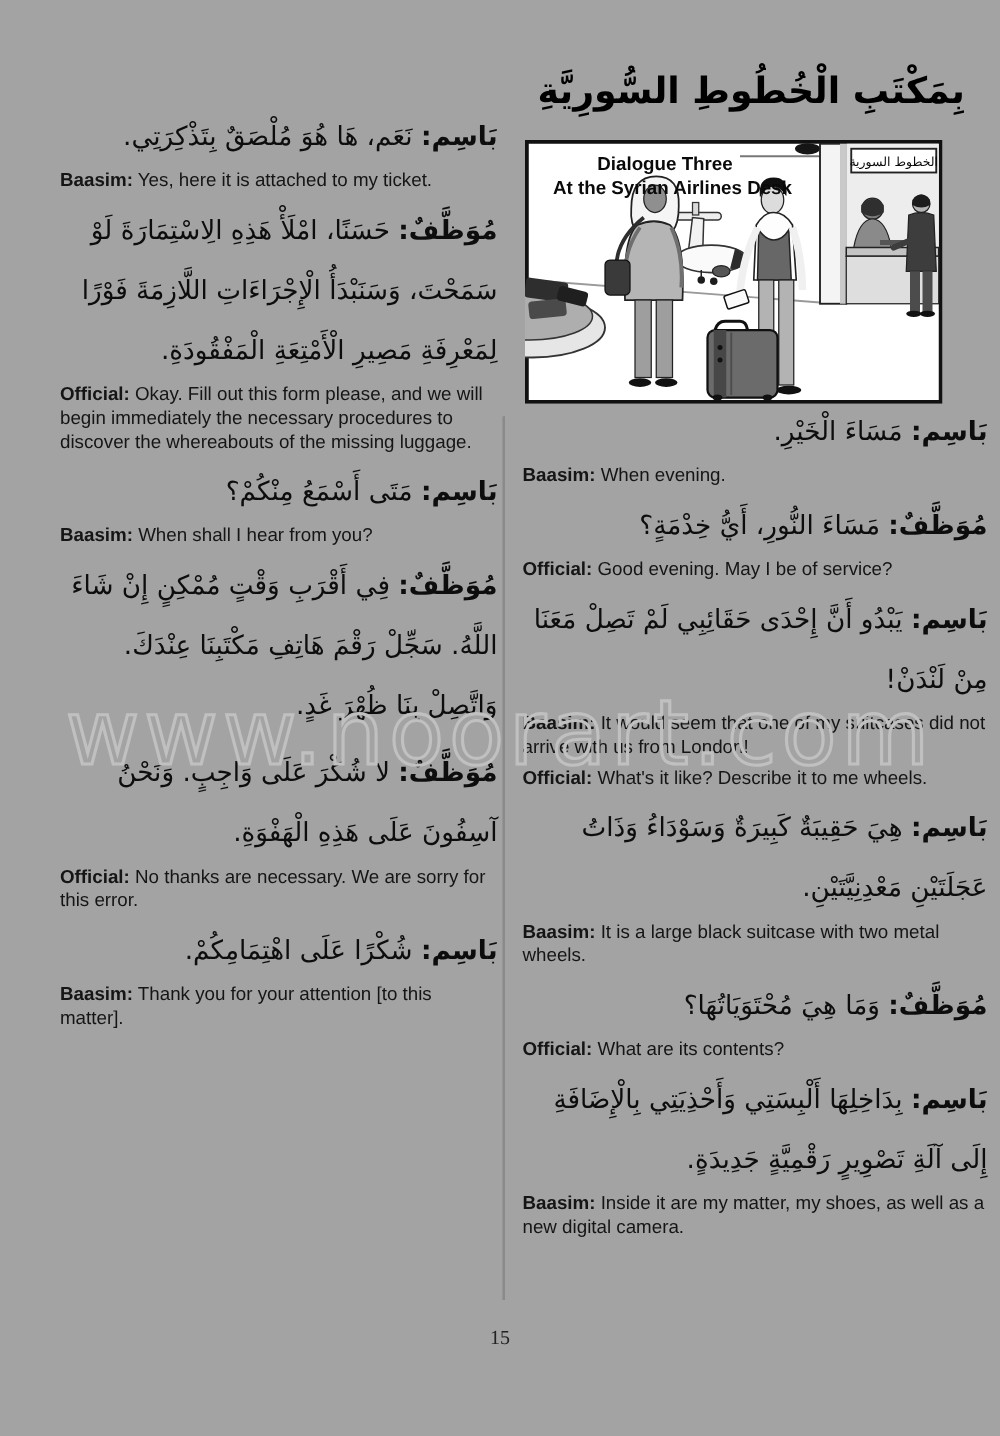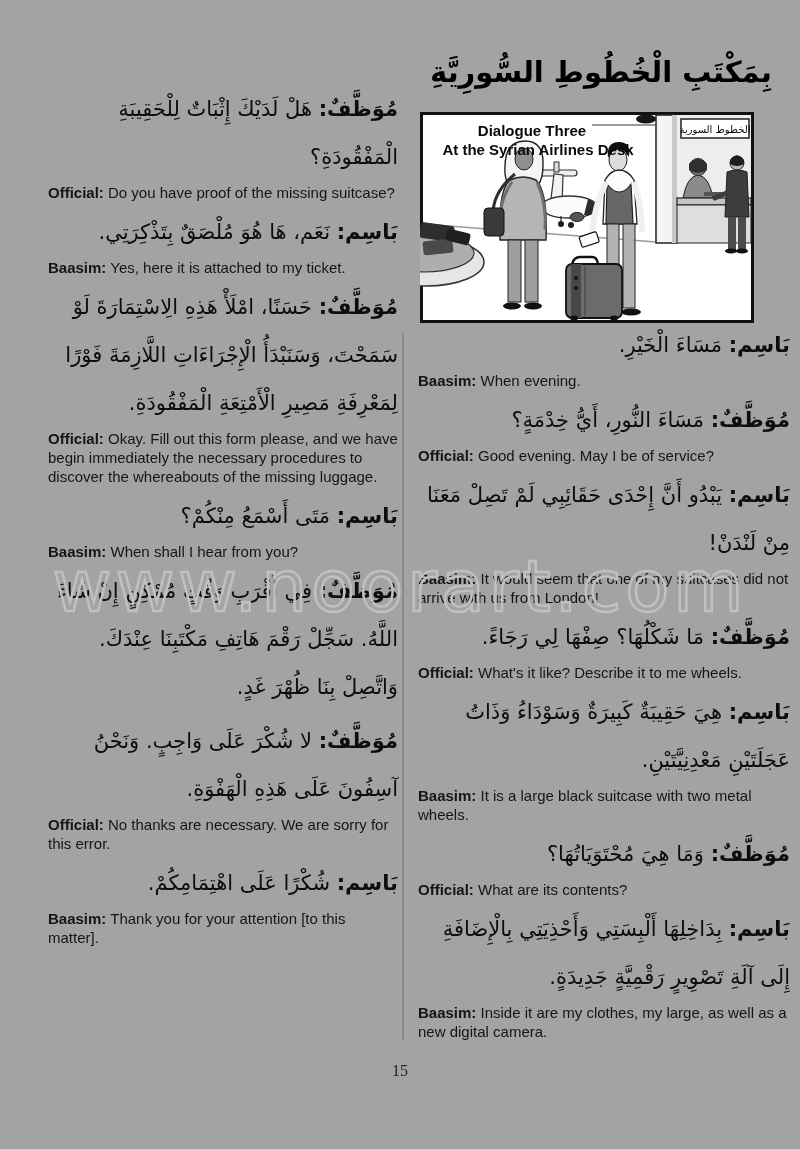--- a/index.html
+++ b/index.html
@@ -151,33 +151,29 @@
         <text x="112" y="24" text-anchor="middle" class="cap">Dialogue Three</text>
         <text x="118" y="43" text-anchor="middle" class="cap">At the Syrian Airlines Desk</text>
       </g>
     </svg>
   </div>
 
   <div class="divider"></div>
 
   <div class="col-left">
 
-    <div class="block">
-      <p class="ar"><b>مُوَظَّفٌ:</b><span> هَلْ لَدَيْكَ إِثْبَاتٌ لِلْحَقِيبَةِ الْمَفْقُودَةِ؟</span></p>
-      <p class="en"><b>Official:</b><span> Do you have proof of the missing suitcase?</span></p>
-    </div>
 
     <div class="block">
       <p class="ar"><b>بَاسِم:</b><span> نَعَم، هَا هُوَ مُلْصَقٌ بِتَذْكِرَتِي.</span></p>
       <p class="en"><b>Baasim:</b><span> Yes, here it is attached to my ticket.</span></p>
     </div>
 
     <div class="block">
       <p class="ar"><b>مُوَظَّفٌ:</b><span> حَسَنًا، امْلَأْ هَذِهِ الِاسْتِمَارَةَ لَوْ سَمَحْتَ، وَسَنَبْدَأُ الْإِجْرَاءَاتِ اللَّازِمَةَ فَوْرًا لِمَعْرِفَةِ مَصِيرِ الْأَمْتِعَةِ الْمَفْقُودَةِ.</span></p>
-      <p class="en"><b>Official:</b><span> Okay. Fill out this form please, and we have begin immediately the necessary procedures to discover the whereabouts of the missing luggage.</span></p>
+      <p class="en"><b>Official:</b><span> Okay. Fill out this form please, and we will begin immediately the necessary procedures to discover the whereabouts of the missing luggage.</span></p>
     </div>
 
     <div class="block">
       <p class="ar"><b>بَاسِم:</b><span> مَتَى أَسْمَعُ مِنْكُمْ؟</span></p>
       <p class="en"><b>Baasim:</b><span> When shall I hear from you?</span></p>
     </div>
 
     <div class="block">
       <p class="ar"><b>مُوَظَّفٌ:</b><span> فِي أَقْرَبِ وَقْتٍ مُمْكِنٍ إِنْ شَاءَ اللَّهُ. سَجِّلْ رَقْمَ هَاتِفِ مَكْتَبِنَا عِنْدَكَ. وَاتَّصِلْ بِنَا ظُهْرَ غَدٍ.</span></p>
     </div>
@@ -205,37 +201,36 @@
       <p class="ar"><b>مُوَظَّفٌ:</b><span> مَسَاءَ النُّورِ، أَيُّ خِدْمَةٍ؟</span></p>
       <p class="en"><b>Official:</b><span> Good evening. May I be of service?</span></p>
     </div>
 
     <div class="block">
       <p class="ar"><b>بَاسِم:</b><span> يَبْدُو أَنَّ إِحْدَى حَقَائِبِي لَمْ تَصِلْ مَعَنَا مِنْ لَنْدَنْ!</span></p>
       <p class="en"><b>Baasim:</b><span> It would seem that one of my suitcases did not arrive with us from London!</span></p>
     </div>
 
     <div class="block">
-      <p class="ar"><b>مُوَظَّفٌ:</b><span> مَا شَكْلُهَا؟ صِفْهَا لِي رَجَاءً.</span></p>
       <p class="en"><b>Official:</b><span> What's it like? Describe it to me wheels.</span></p>
     </div>
 
     <div class="block">
       <p class="ar"><b>بَاسِم:</b><span> هِيَ حَقِيبَةٌ كَبِيرَةٌ وَسَوْدَاءُ وَذَاتُ عَجَلَتَيْنِ مَعْدِنِيَّتَيْنِ.</span></p>
       <p class="en"><b>Baasim:</b><span> It is a large black suitcase with two metal wheels.</span></p>
     </div>
 
     <div class="block">
       <p class="ar"><b>مُوَظَّفٌ:</b><span> وَمَا هِيَ مُحْتَوَيَاتُهَا؟</span></p>
       <p class="en"><b>Official:</b><span> What are its contents?</span></p>
     </div>
 
     <div class="block">
       <p class="ar"><b>بَاسِم:</b><span> بِدَاخِلِهَا أَلْبِسَتِي وَأَحْذِيَتِي بِالْإِضَافَةِ إِلَى آلَةِ تَصْوِيرٍ رَقْمِيَّةٍ جَدِيدَةٍ.</span></p>
-      <p class="en"><b>Baasim:</b><span> Inside it are my clothes, my large, as well as a new digital camera.</span></p>
+      <p class="en"><b>Baasim:</b><span> Inside it are my matter, my shoes, as well as a new digital camera.</span></p>
     </div>
 
   </div>
 
   <div class="watermark">www.noorart.com</div>
 
   <div class="page-num">15</div>
 
 </div>
 

